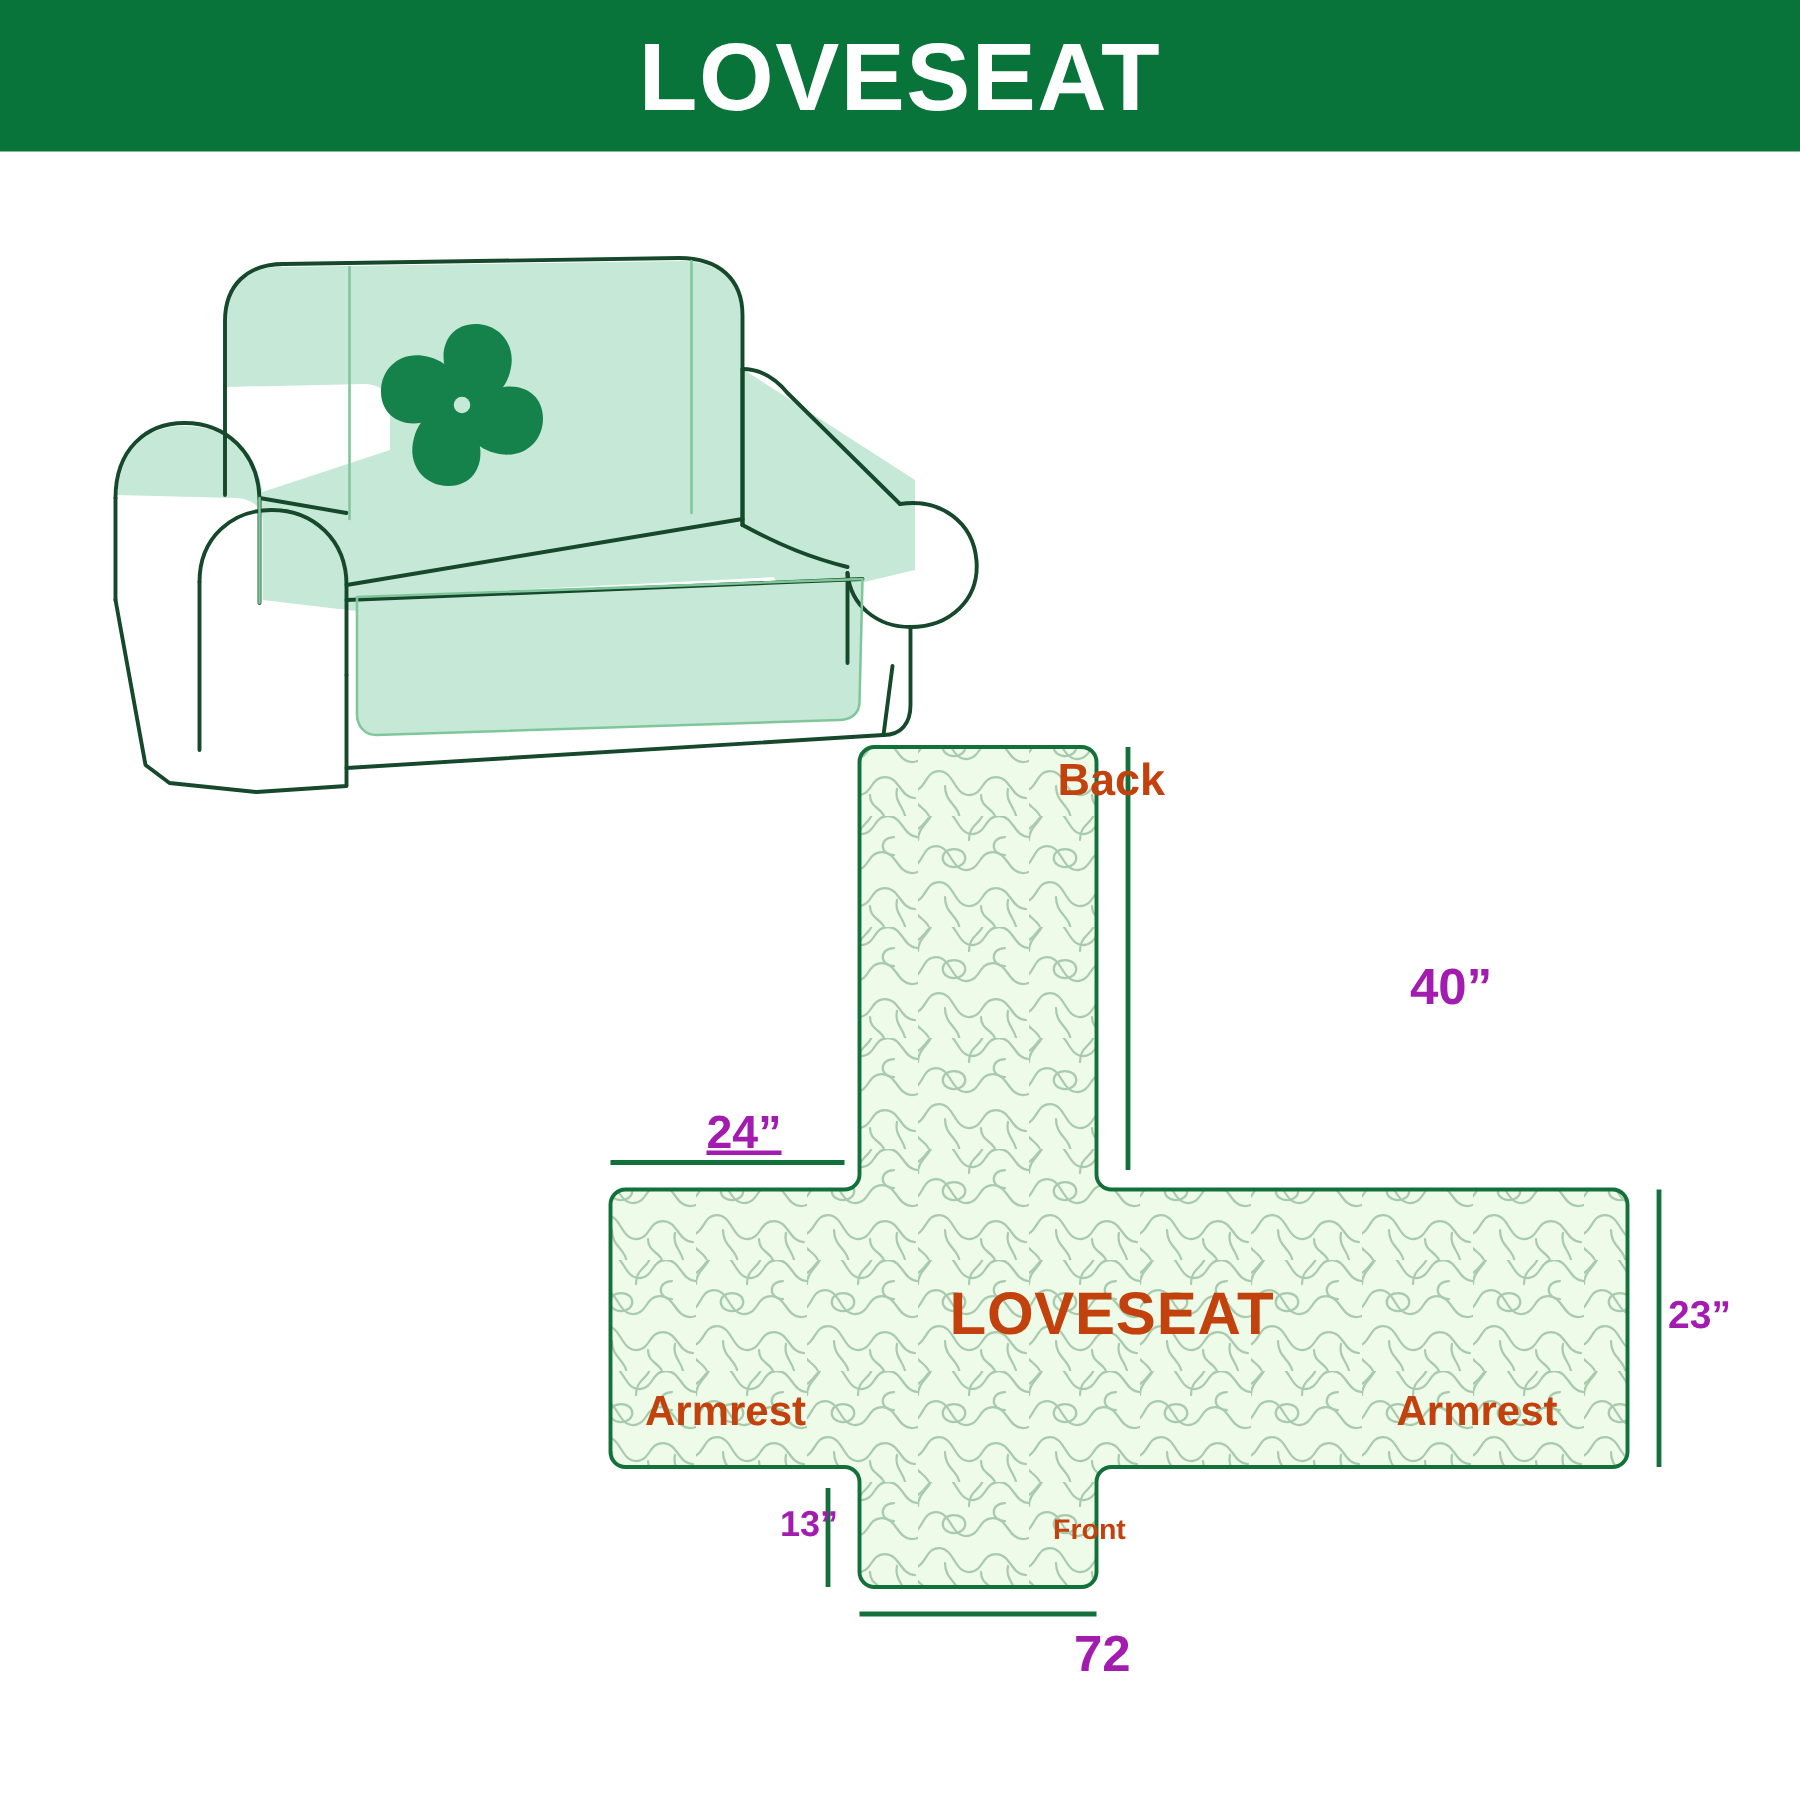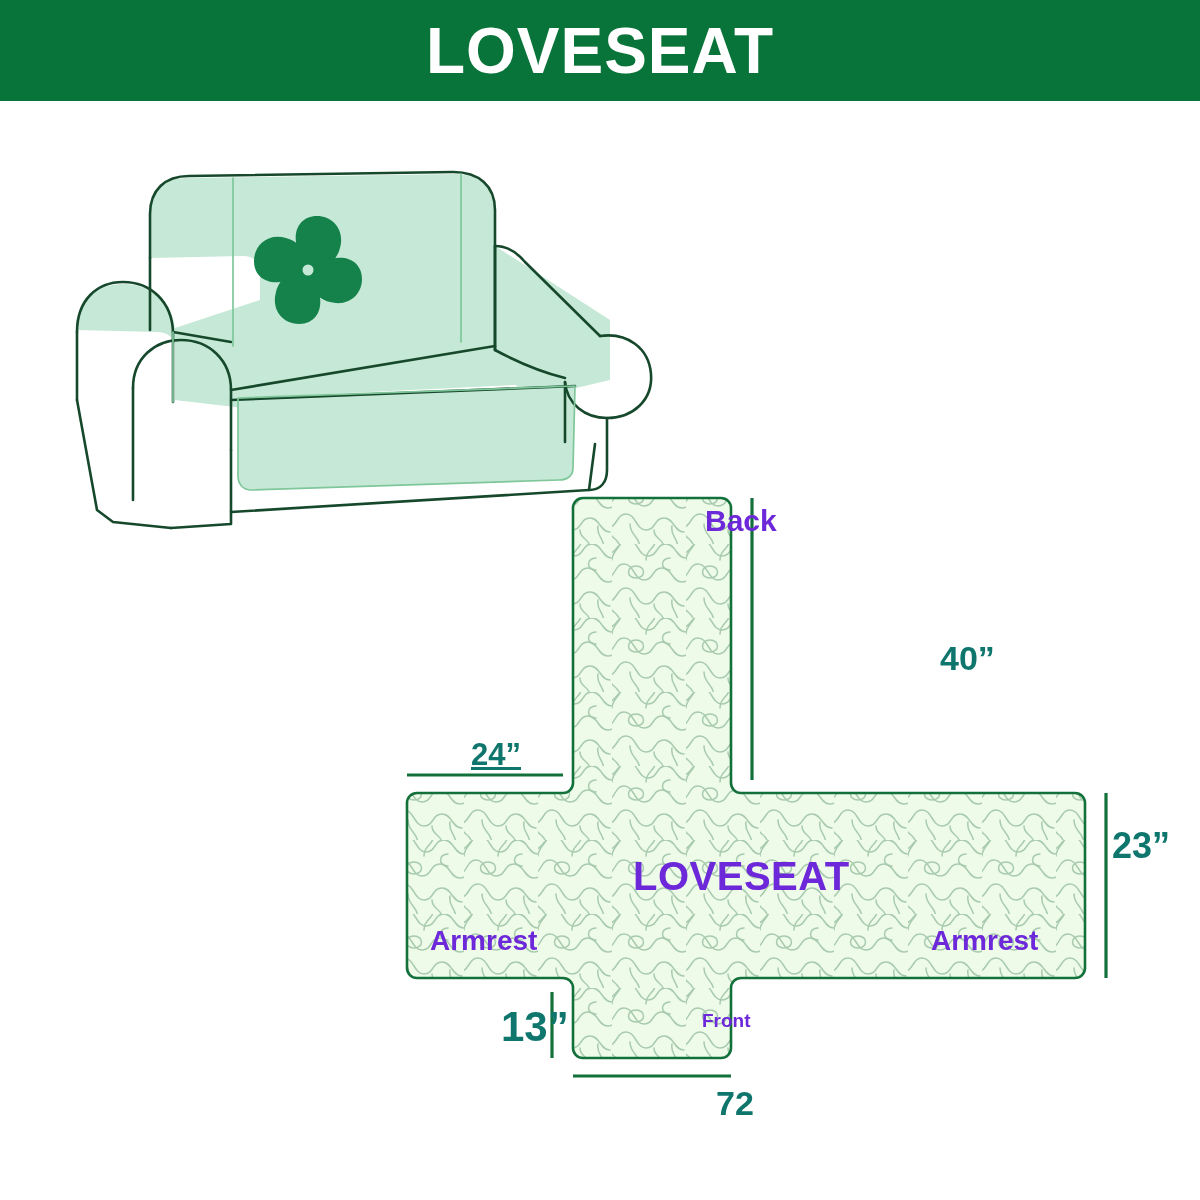--- a/index.html
+++ b/index.html
@@ -43,43 +43,43 @@
 
   
   #pattern-diagram {
     position: absolute;
     left: 390px; top: 470px;
     width: 810px; height: 680px;
   }
 
   .dim-label {
     position: absolute;
-    color: #0f766e;
+    color: #a21caf;
     font-weight: 700;
     font-family: "Liberation Sans", sans-serif;
     white-space: nowrap;
   }
   .piece-label {
     position: absolute;
-    color: #6d28d9;
+    color: #c2410c;
     font-weight: 700;
     font-family: "Liberation Sans", sans-serif;
     white-space: nowrap;
   }
 
   #lbl-back    { left: 705px; top: 504px; font-size: 30px; }
   #lbl-front   { left: 702px; top: 1010px; font-size: 19px; }
   #lbl-arm-l   { left: 430px; top: 925px; font-size: 28px; }
   #lbl-arm-r   { left: 931px; top: 925px; font-size: 28px; }
   #lbl-center  { left: 633px; top: 854px; font-size: 40px; letter-spacing: 0.5px; }
 
   #dim-40  { left: 940px; top: 639px; font-size: 34px; }
-  #dim-23  { left: 1112px; top: 825px; font-size: 36px; }
+  #dim-23  { left: 1112px; top: 861px; font-size: 26px; }
   #dim-24  { left: 471px; top: 737px; font-size: 31px; text-decoration: underline; }
-  #dim-13  { left: 501px; top: 1003px; font-size: 42px; }
+  #dim-13  { left: 520px; top: 1003px; font-size: 24px; }
   #dim-46  { left: 716px; top: 1084px; font-size: 34px; }
 </style>
 </head>
 <body>
 
 <div id="page">
 
   <div id="header-bar">
     <div id="header-title">LOVESEAT</div>
   </div>

